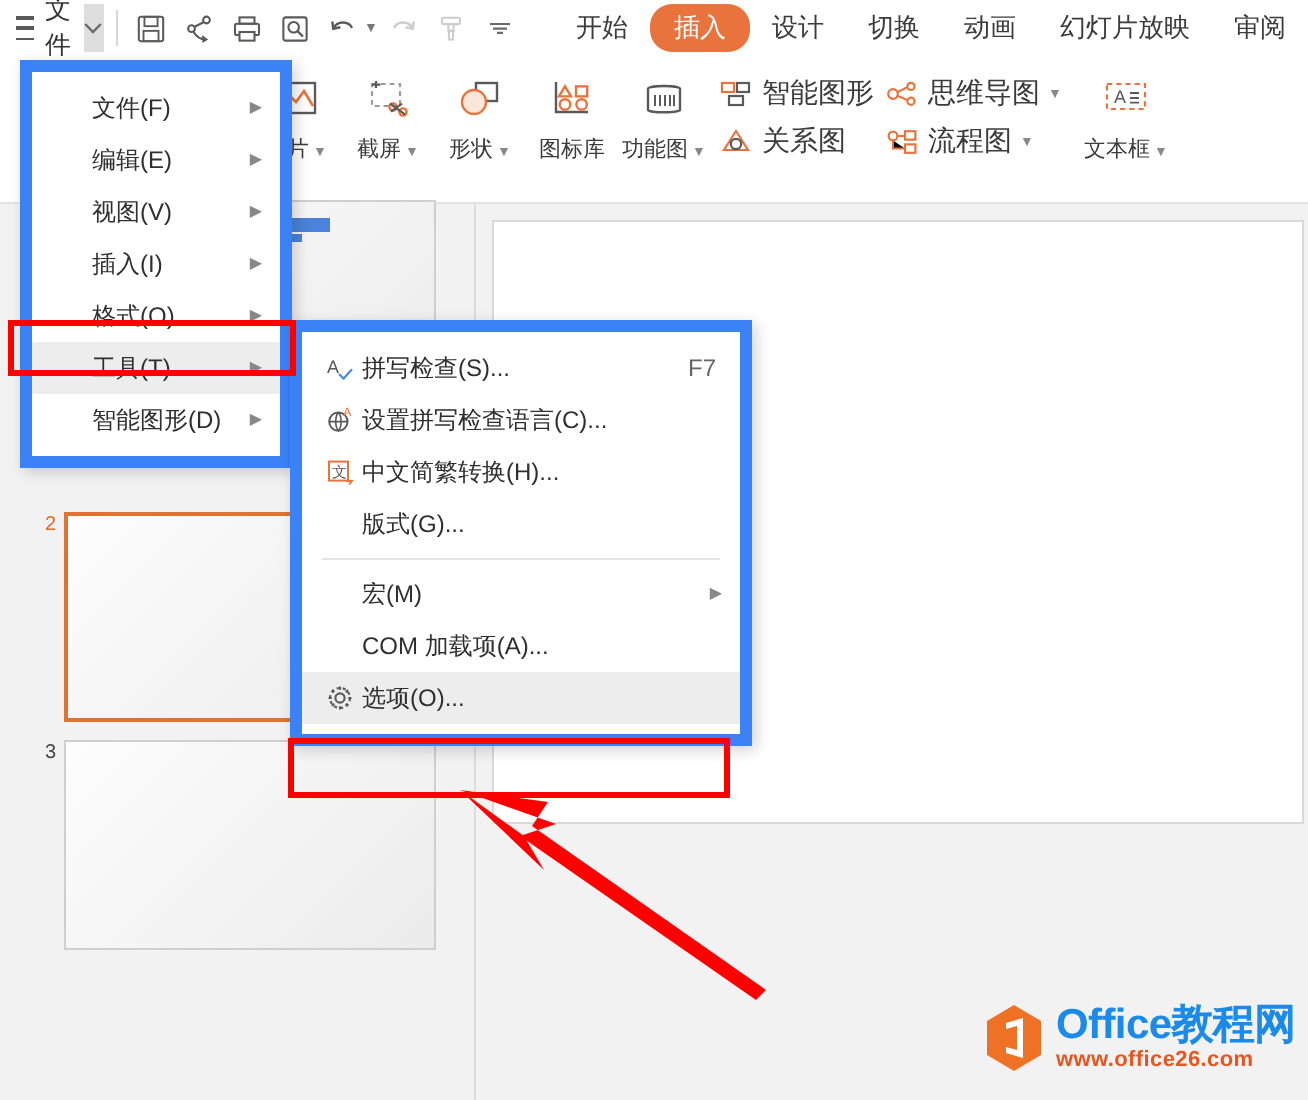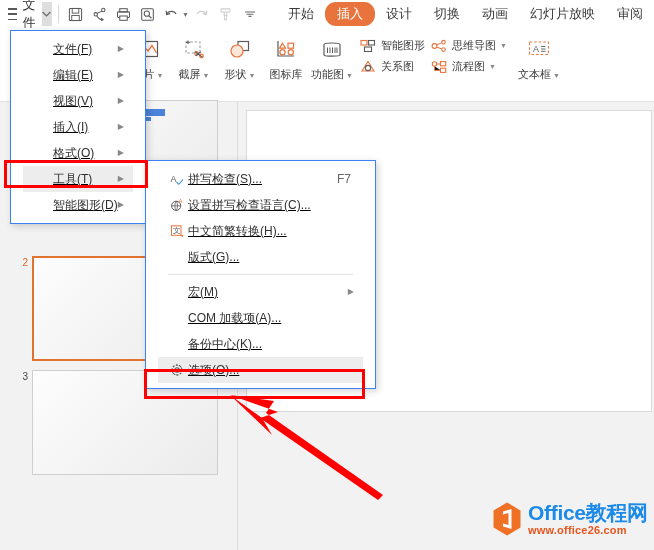--- a/index.html
+++ b/index.html
@@ -59,21 +59,21 @@
     width:44px; display:flex; flex-direction:column; align-items:center;
     cursor:pointer; padding-top:3px;
   }
   .rb-ico { height:30px; display:flex; align-items:center; justify-content:center; }
   .rb-label { font-size:11px; color:#3b3b3b; margin-top:2px; white-space:nowrap; }
   .rb-label .c { font-size:7px; color:#888; margin-left:2px; }
 
   .rb-stack { display:flex; flex-direction:column; gap:6px; padding-top:6px; margin-left:4px; }
   .rb-row { display:flex; align-items:center; cursor:pointer; white-space:nowrap; }
   .rb-row .si { width:20px; display:flex; align-items:center; justify-content:center; }
-  .rb-row .st { font-size:11px; color:#3b3b3b; margin-left:3px; }
+  .rb-row .st { font-size:14px; color:#3b3b3b; margin-left:3px; }
 
   .rb-textbox {
     width:52px; display:flex; flex-direction:column; align-items:center;
     cursor:pointer; padding-top:3px; margin-left:6px;
   }
 
   
   .workspace { position:absolute; left:0; top:102px; width:654px; height:448px; background:#f2f2f2; }
   .slidepanel {
     position:absolute; left:0; top:0; width:238px; height:448px;
@@ -92,24 +92,23 @@
 
   .canvas-area { position:absolute; left:238px; top:0; width:416px; height:448px; background:#f2f2f2; }
   .slide-canvas {
     position:absolute; left:9px; top:9px; width:404px; height:300px;
     background:#ffffff; box-shadow:0 0 0 1px #d9d9d9;
   }
 
   
   .menu {
     position:absolute; background:#ffffff;
-    border:1px solid #3b82f6;
+    border:6px solid #3b82f6;
     box-shadow:2px 2px 7px rgba(0,0,0,.18);
-    padding:5px 12px;
-    text-decoration:underline;
+    padding:5px 0;
   }
   .menu-main { left:10px; top:30px; width:136px; }
   .menu-sub  { left:145px; top:160px; width:231px; }
 
   .mi {
     position:relative; display:flex; align-items:center;
     height:26px; padding:0 8px; cursor:pointer; white-space:nowrap;
   }
   .mi.hl { background:#ededed; }
   .mi-ico { width:22px; min-width:22px; display:flex; align-items:center; justify-content:center; }
@@ -456,24 +455,20 @@
       <span class="mi-text">宏(M)</span>
       <span class="mi-arrow">▶</span>
     </div>
 
 
     <div class="mi">
       <span class="mi-ico"></span>
       <span class="mi-text">COM 加载项(A)...</span>
     </div>
 
-    <div class="mi">
-      <span class="mi-ico"></span>
-      <span class="mi-text">备份中心(K)...</span>
-    </div>
 
     <div class="mi hl">
       <span class="mi-ico">
         <svg width="14" height="14" viewBox="0 0 14 14">
             <circle cx="7" cy="7" r="2.3" fill="none" stroke="#5a5a5a" stroke-width="1.05"></circle>
             <path d="M7 1.3 L7 2.9 M7 11.1 L7 12.7 M1.3 7 L2.9 7 M11.1 7 L12.7 7 M3 3 L4.1 4.1 M9.9 9.9 L11 11 M11 3 L9.9 4.1 M4.1 9.9 L3 11" stroke="#5a5a5a" stroke-width="1.05"></path>
             <circle cx="7" cy="7" r="5" fill="none" stroke="#5a5a5a" stroke-width="1.05" stroke-dasharray="1.6 1.5"></circle>
           </svg>
       </span>
       <span class="mi-text">选项(O)...</span>

